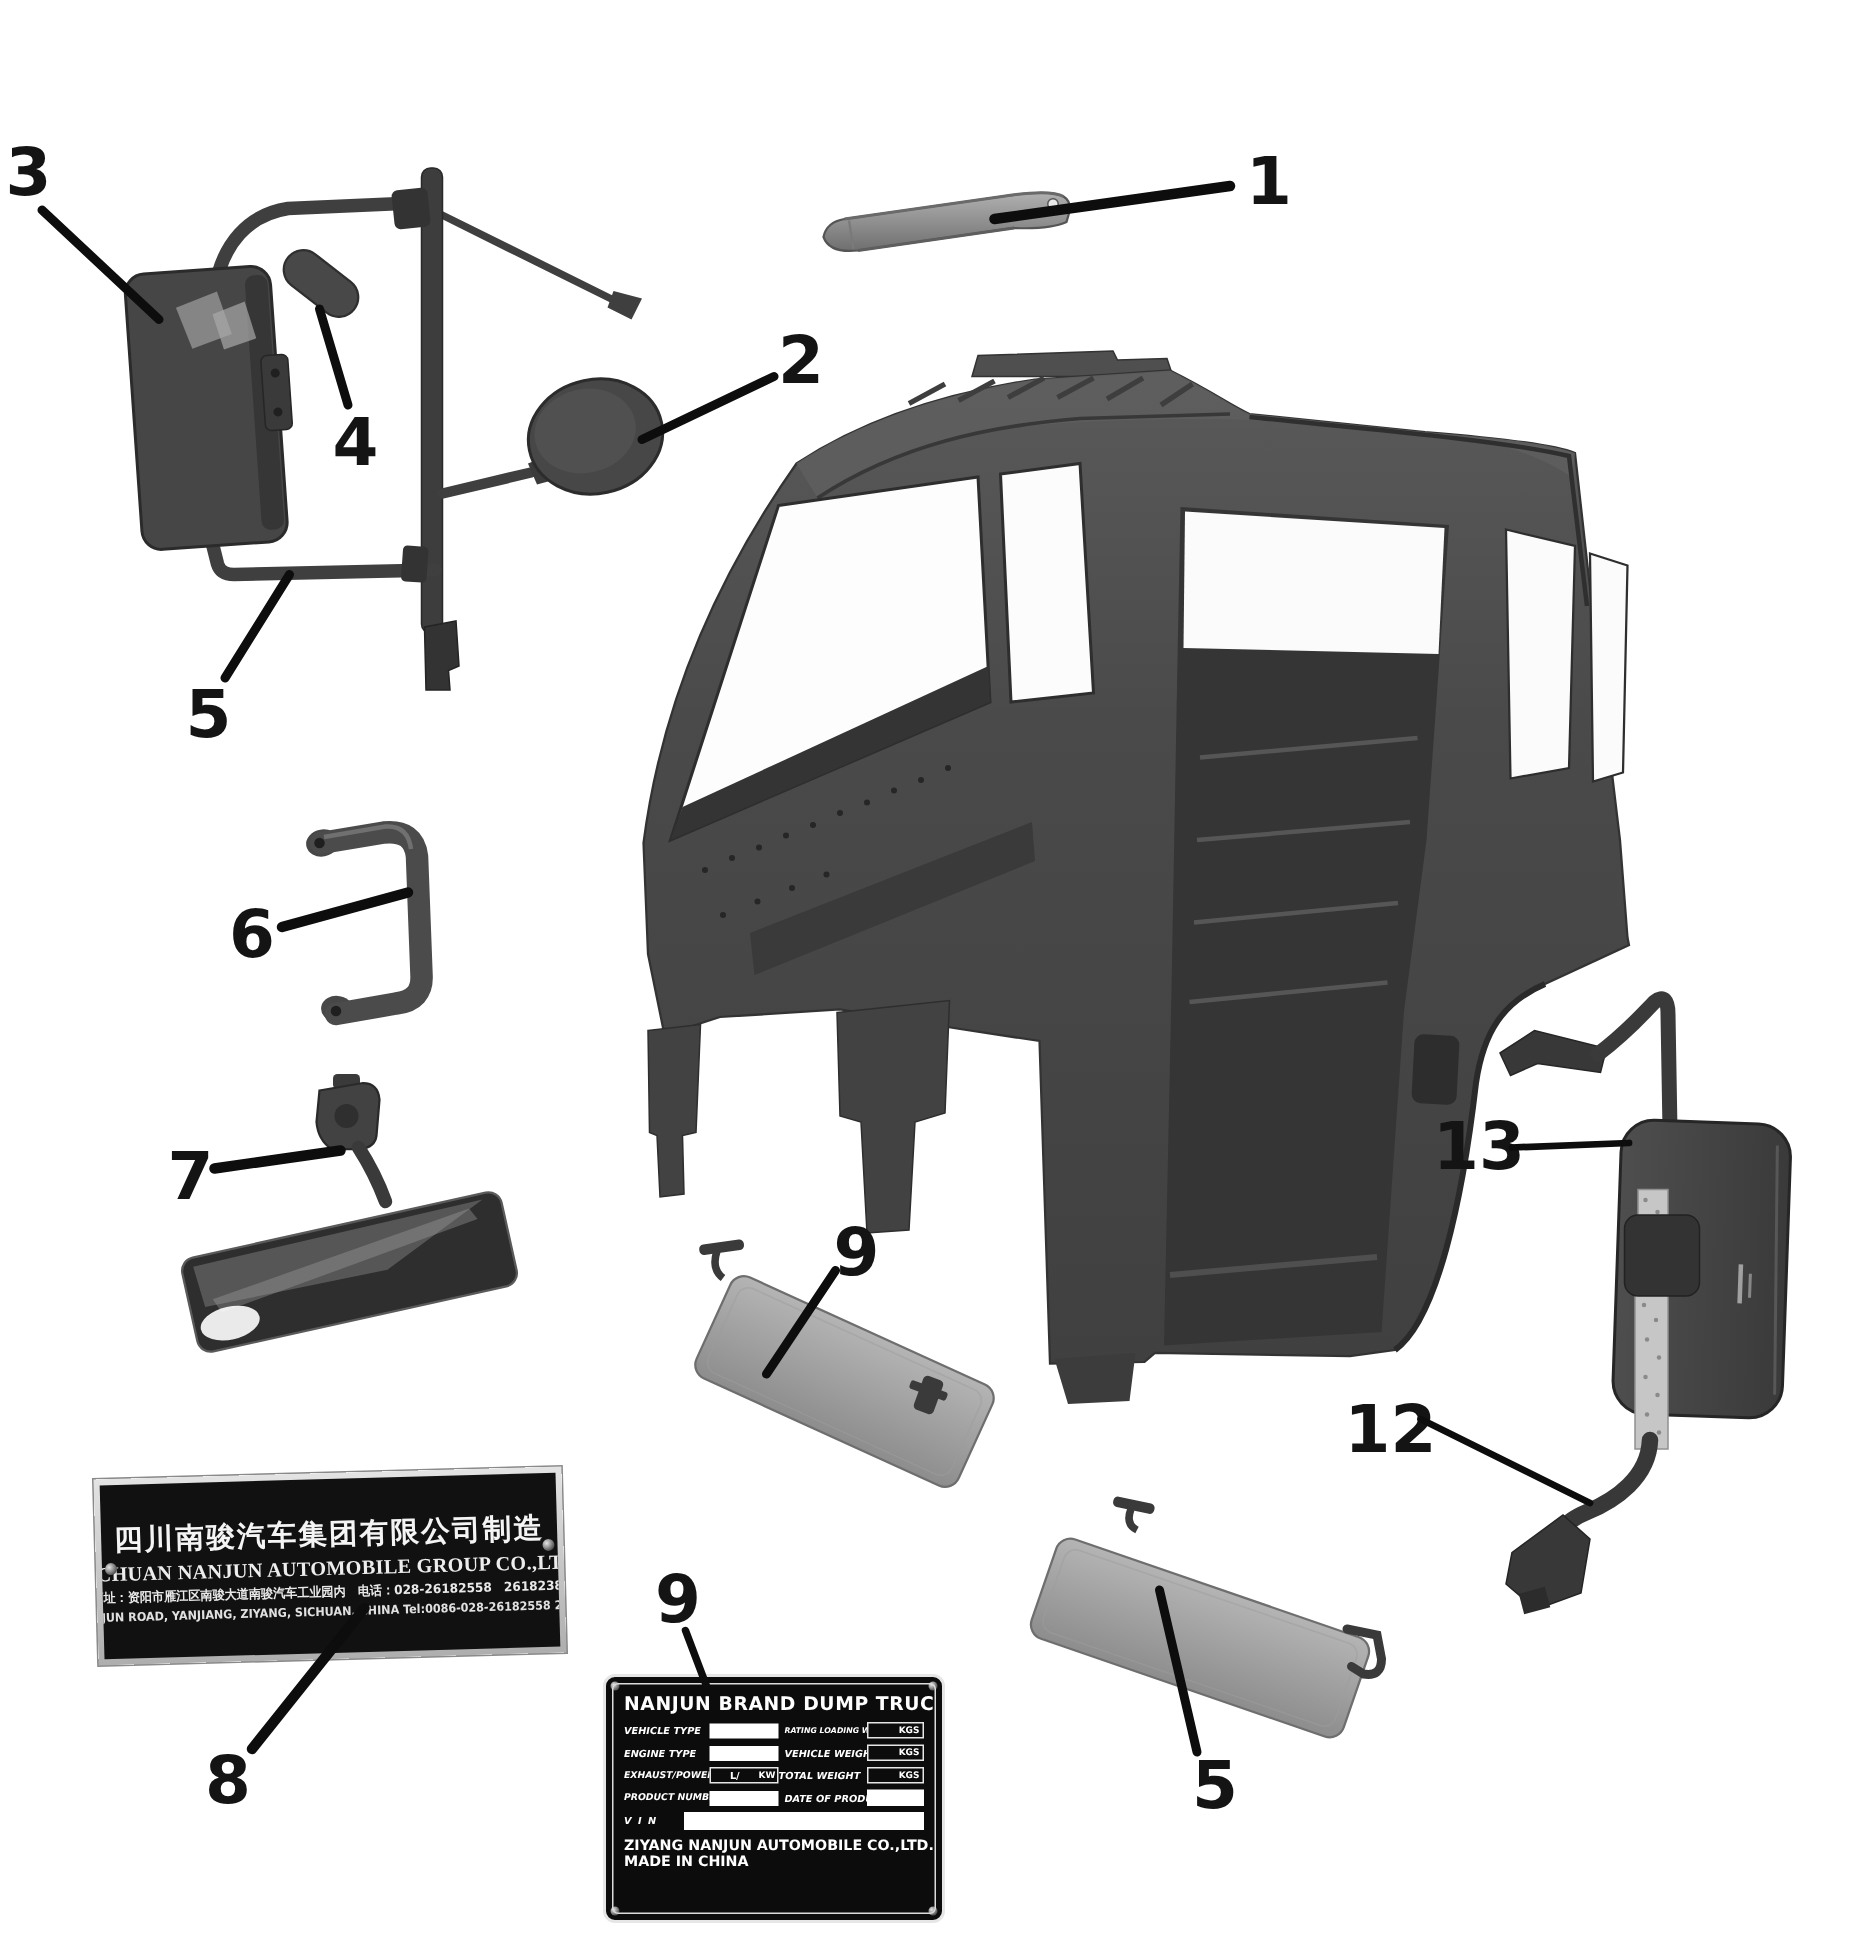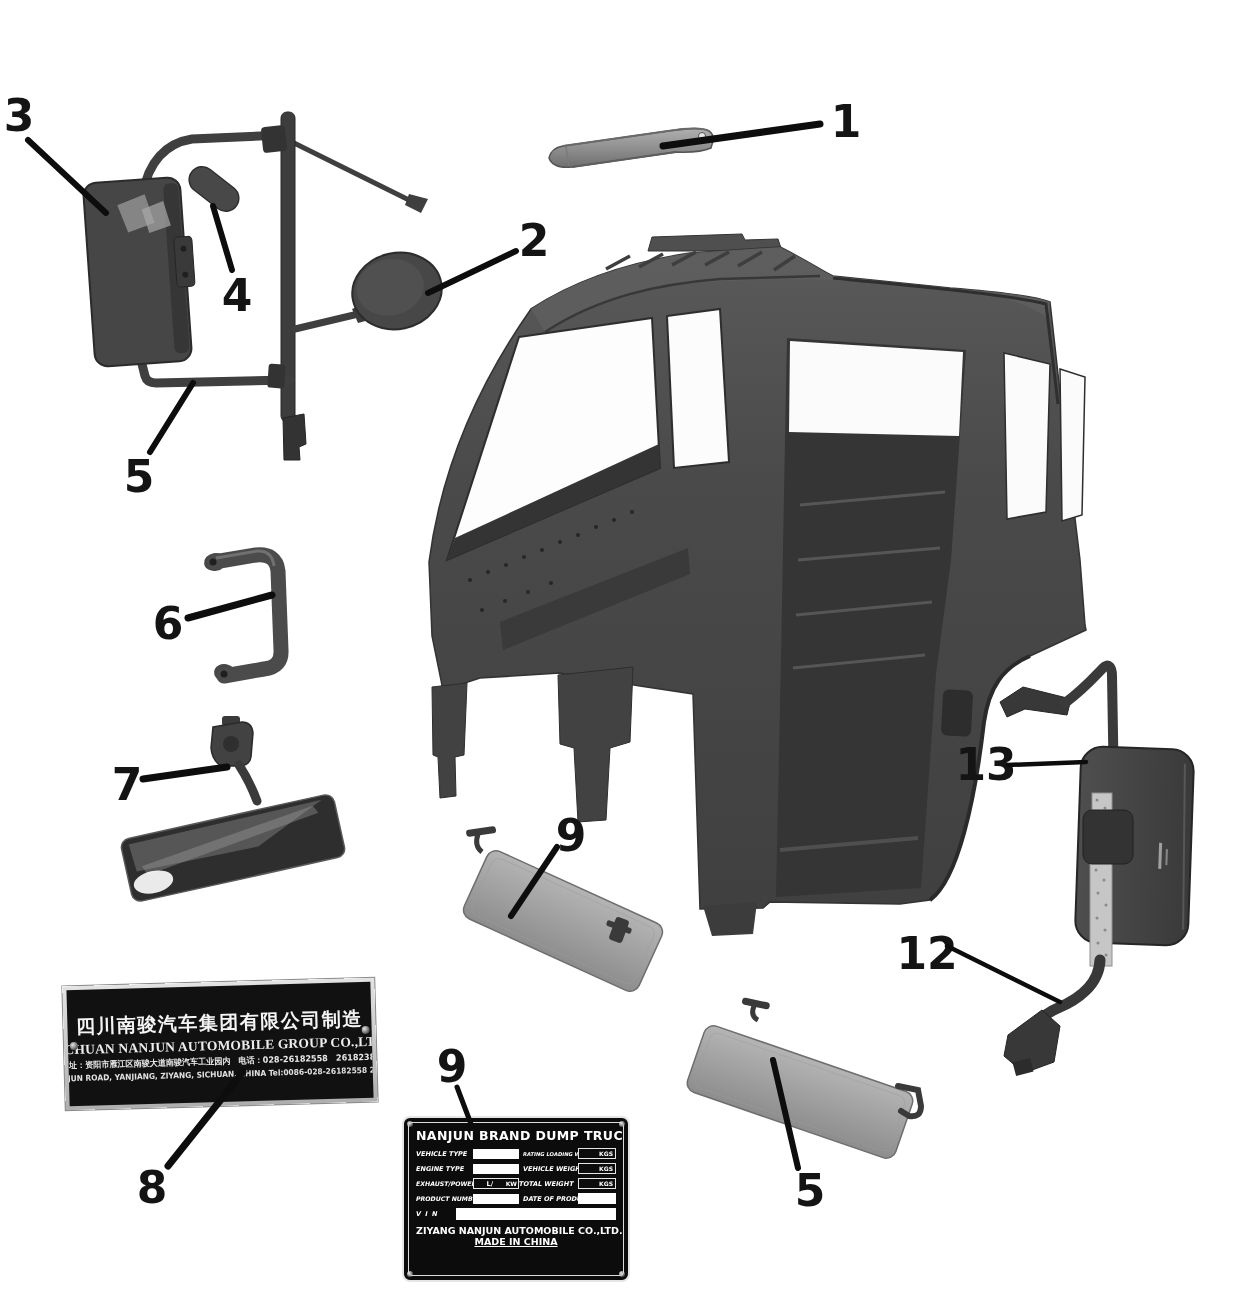--- a/index.html
+++ b/index.html
@@ -32,21 +32,21 @@
   .p9-title{text-align:center;font-weight:bold;font-size:12.5px;letter-spacing:.4px;margin:3px 0 3px;
           white-space:nowrap;}
   .p9-row{display:flex;align-items:center;height:15px;font-weight:bold;}
   .p9-lbl{font-size:6.5px;white-space:nowrap;overflow:hidden;font-style:italic;}
   .lbl-l{width:57px;flex:none;}
   .wbox{background:#fff;height:10px;flex:none;color:#000;font-size:6px;}
   .obox{border:1px solid #e6e6e6;height:11px;box-sizing:border-box;display:flex;align-items:center;
         flex:none;}
   .kgs{flex:1;text-align:right;font-size:6px;padding-right:2px;font-weight:bold;}
   .p9-foot1{text-align:center;font-weight:bold;font-size:9.5px;margin-top:4px;white-space:nowrap;}
-  .p9-foot2{text-align:center;font-weight:bold;font-size:9.5px;white-space:nowrap;text-decoration:underline;}
+  .p9-foot2{text-align:left;font-weight:bold;font-size:9.5px;white-space:nowrap;}
 </style>
 </head>
 <body>
 
 <div class="stage">
 
   <svg width="1248" height="1294" viewBox="0 0 1248 1294">
     <defs>
       <linearGradient id="gradCab" x1="0" y1="0" x2="0" y2="1">
         <stop offset="0" stop-color="#5a5a5a"></stop>

